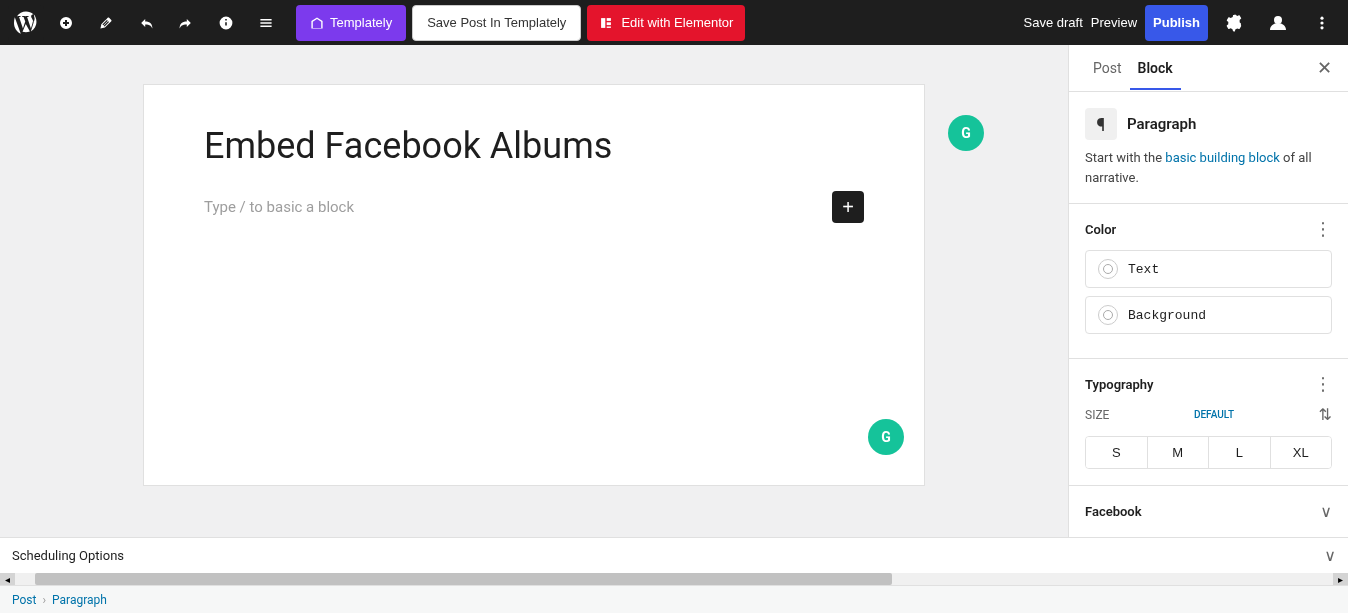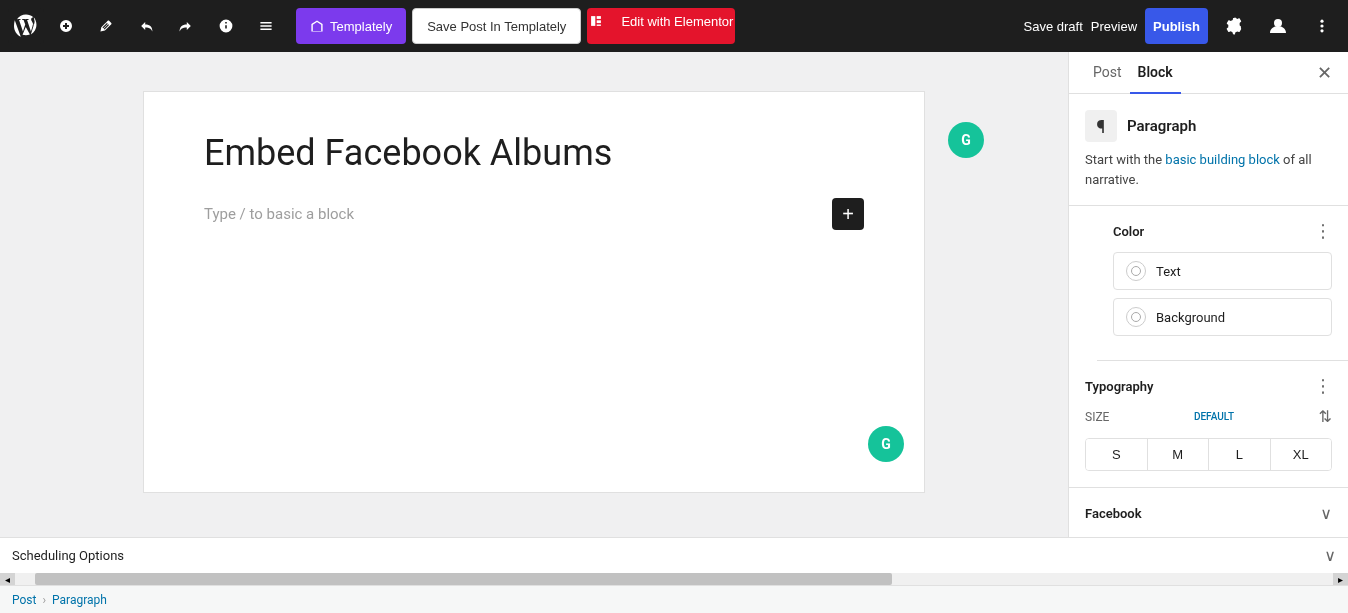--- a/index.html
+++ b/index.html
@@ -1,20 +1,20 @@
 <!DOCTYPE html>
 <html><head>
   <meta charset="utf-8">
   <style>
     * { box-sizing: border-box; margin: 0; padding: 0; }
     body { font-family: -apple-system, BlinkMacSystemFont, 'Segoe UI', Roboto, sans-serif; background: #f0f0f1; height: 613px; overflow: hidden; display: flex; flex-direction: column; }
 
     
     .toolbar {
-      display: flex; align-items: center; background: #1e1e1e; height: 52px;
+      display: flex; align-items: center; background: #1e1e1e; height: 45px;
       padding: 0 8px; gap: 4px; flex-shrink: 0;
     }
     .toolbar-left { display: flex; align-items: center; gap: 4px; }
     .toolbar-right { display: flex; align-items: center; gap: 8px; margin-left: auto; }
 
     .wp-logo {
       width: 36px; height: 36px; background: #1e1e1e; border-radius: 4px;
       display: flex; align-items: center; justify-content: center; cursor: pointer;
     }
     .wp-logo svg { width: 28px; height: 28px; fill: white; }
@@ -30,22 +30,22 @@
       padding: 6px 14px; cursor: pointer; font-size: 13px; font-weight: 500;
       display: flex; align-items: center; gap: 6px; height: 36px;
     }
     .btn-save-templately {
       background: white; color: #333; border: 1px solid #ccc; border-radius: 4px;
       padding: 6px 14px; cursor: pointer; font-size: 13px; font-weight: 500;
       display: flex; align-items: center; gap: 6px; height: 36px;
     }
     .btn-elementor {
       background: #e4142c; color: white; border: none; border-radius: 4px;
-      padding: 6px 2px; cursor: pointer; font-size: 13px; font-weight: 500;
-      display: flex; align-items: flex-start; gap: 18px; height: 36px;
+      padding: 6px 12px; cursor: pointer; font-size: 13px; font-weight: 500;
+      display: flex; align-items: center; gap: 8px; height: 36px;
     }
     .btn-save-draft {
       background: transparent; color: #fff; border: none;
       cursor: pointer; font-size: 13px;
     }
     .btn-preview {
       background: transparent; color: #fff; border: none;
       cursor: pointer; font-size: 13px;
     }
     .btn-publish {
@@ -145,31 +145,31 @@
     }
     .paragraph-icon {
       width: 32px; height: 32px; background: #f0f0f0; border-radius: 4px;
       display: flex; align-items: center; justify-content: center;
       font-size: 18px; color: #333;
     }
     .paragraph-title { font-size: 15px; font-weight: 600; color: #1e1e1e; }
     .paragraph-desc { font-size: 13px; color: #444; line-height: 1.5; }
     .paragraph-desc .blue { color: #0073aa; }
 
-    .color-section { padding: 16px; border-bottom: 1px solid #e0e0e0; margin-left: 28px; }
+    .color-section { padding: 16px; border-bottom: 1px solid #e0e0e0; }
     .section-header {
       display: flex; align-items: center; justify-content: space-between; margin-bottom: 12px;
     }
     .section-title { font-size: 13px; font-weight: 600; color: #1e1e1e; }
     .section-more { cursor: pointer; color: #666; font-size: 18px; line-height: 1; }
 
     .color-option {
       display: flex; align-items: center; gap: 10px; padding: 8px 0;
       cursor: pointer; border: 1px solid #e0e0e0; border-radius: 4px;
-      padding: 8px 12px; margin-bottom: 8px;
+      padding: 8px 12px; margin-bottom: 8px; font-family: Liberation Mono, monospace;
     }
     .color-circle {
       width: 20px; height: 20px; border-radius: 50%; border: 1px solid #ccc;
       background: white; flex-shrink: 0;
       display: flex; align-items: center; justify-content: center;
     }
     .color-circle-inner {
       width: 10px; height: 10px; border-radius: 50%; border: 1px solid #aaa;
     }
     .color-label { font-size: 13px; color: #1e1e1e; }

